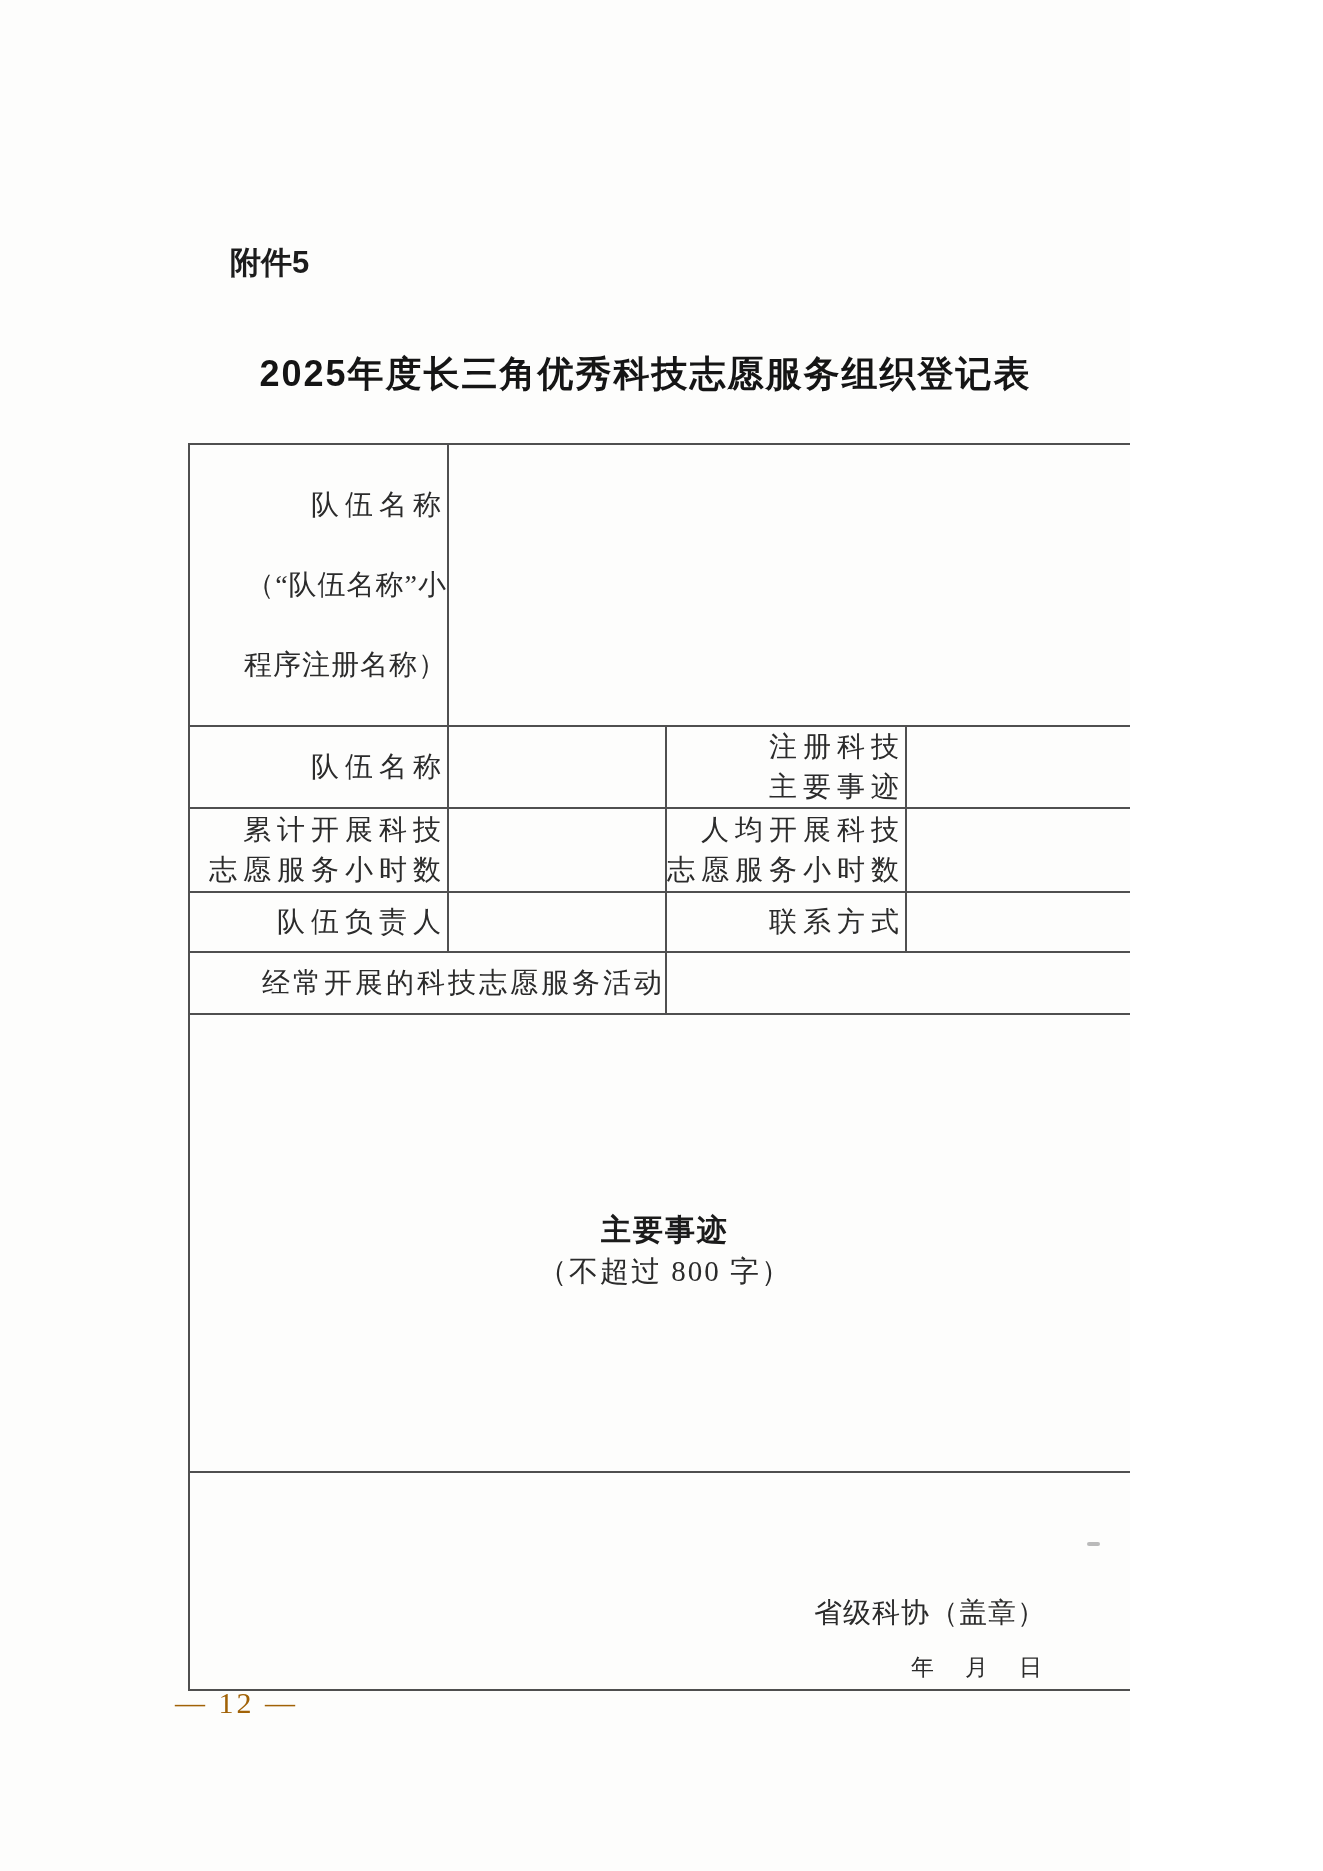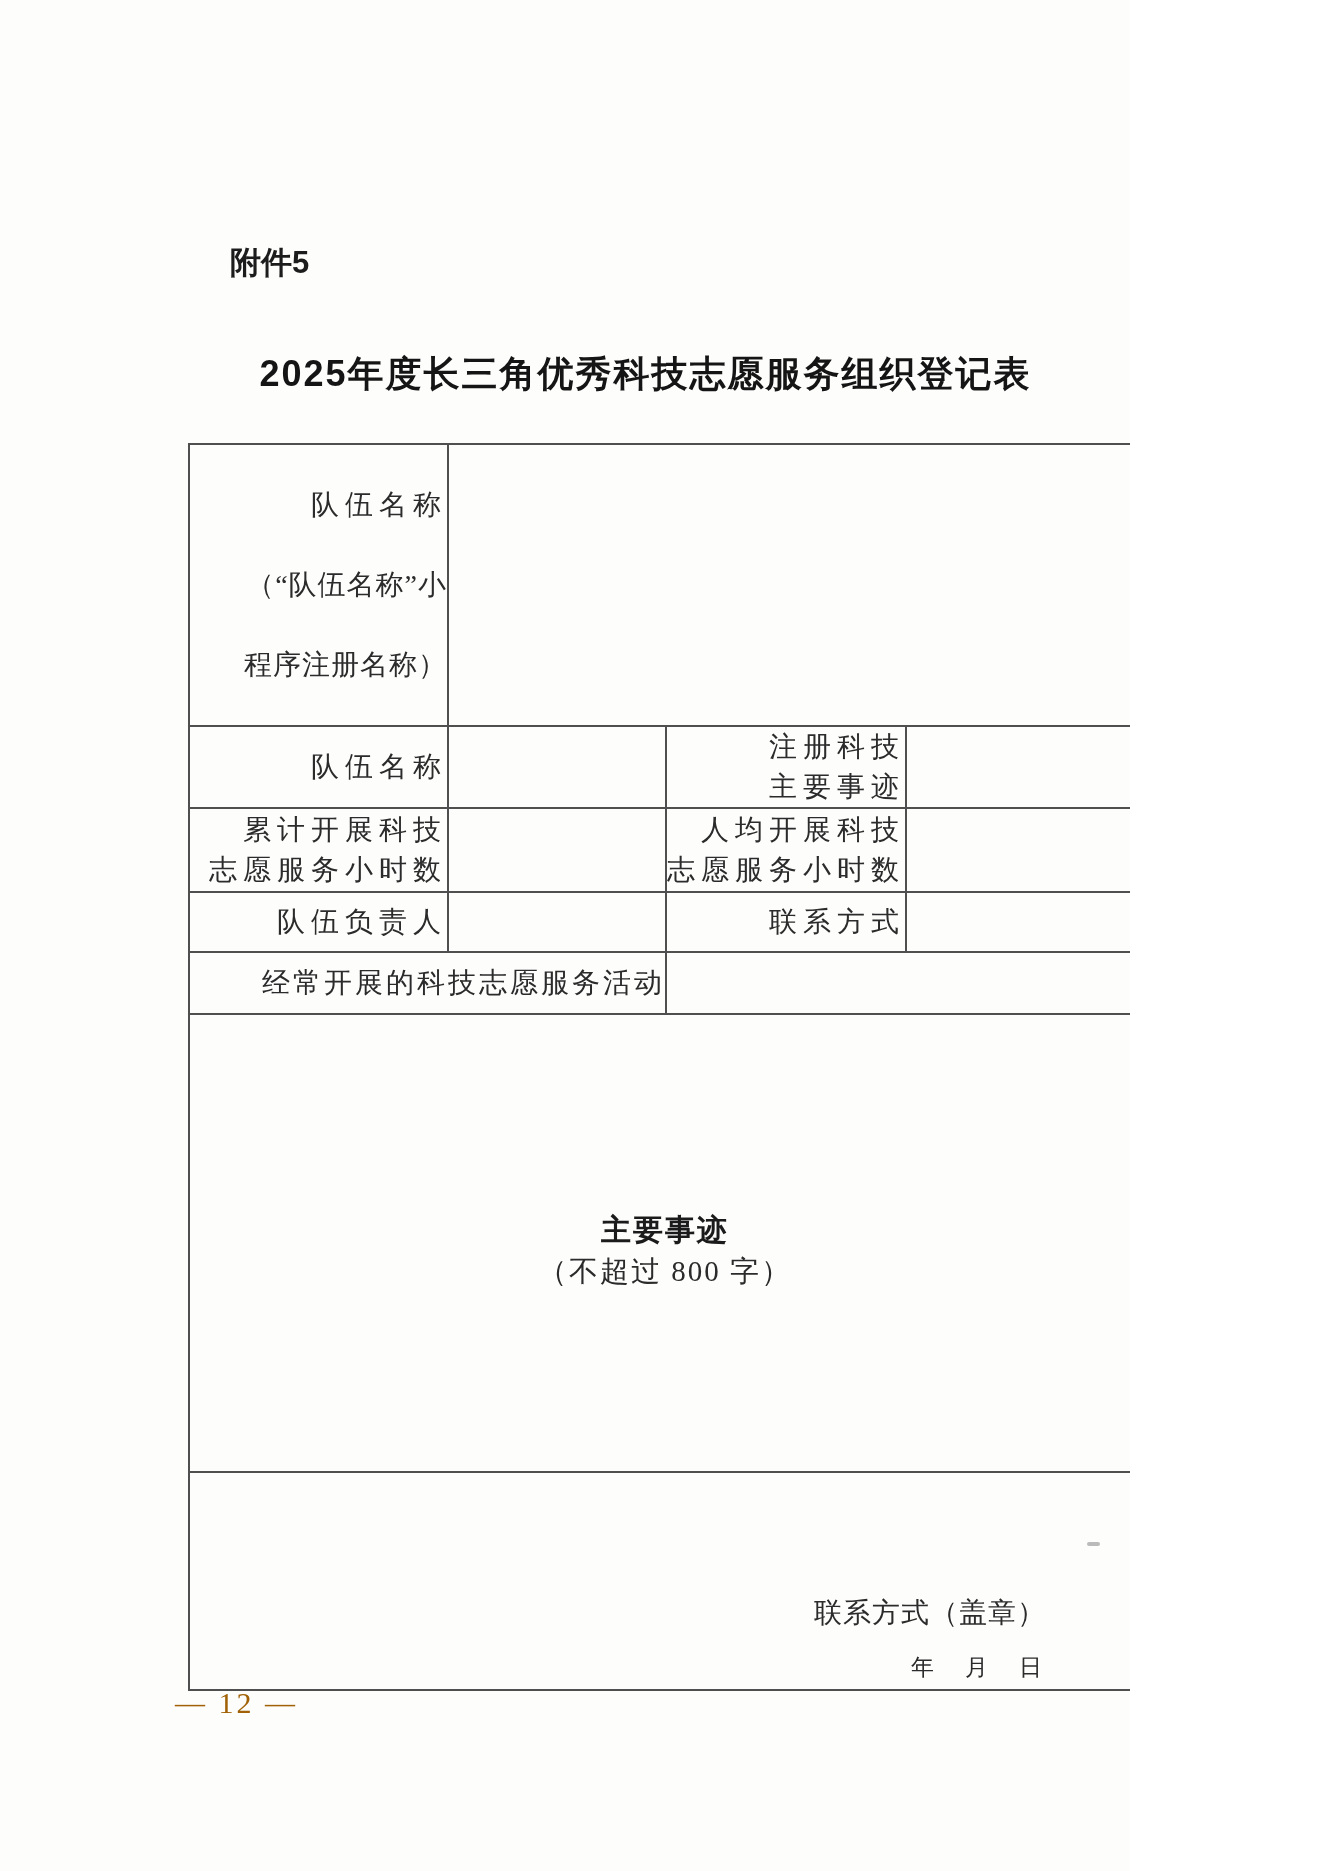--- a/index.html
+++ b/index.html
@@ -115,21 +115,21 @@
         <td class="deeds-cell" colspan="4">
           <div class="deeds-heading">主要事迹</div>
           <div class="deeds-note">（不超过 800 字）</div>
           <div class="deeds-value"></div>
         </td>
       </tr>
 
       <tr style="height:218px">
         <td class="sign-cell" colspan="4">
           <div class="sign-block">
-            <div class="seal-line">联系方式（盖章）</div>
+            <div class="seal-line">省级科协（盖章）</div>
             <div class="date-line">年　月　日</div>
           </div>
         </td>
       </tr>
     </tbody>
   </table>
 
   <div class="pagenum">— 12 —</div>
 
   <div class="artifact"></div>

